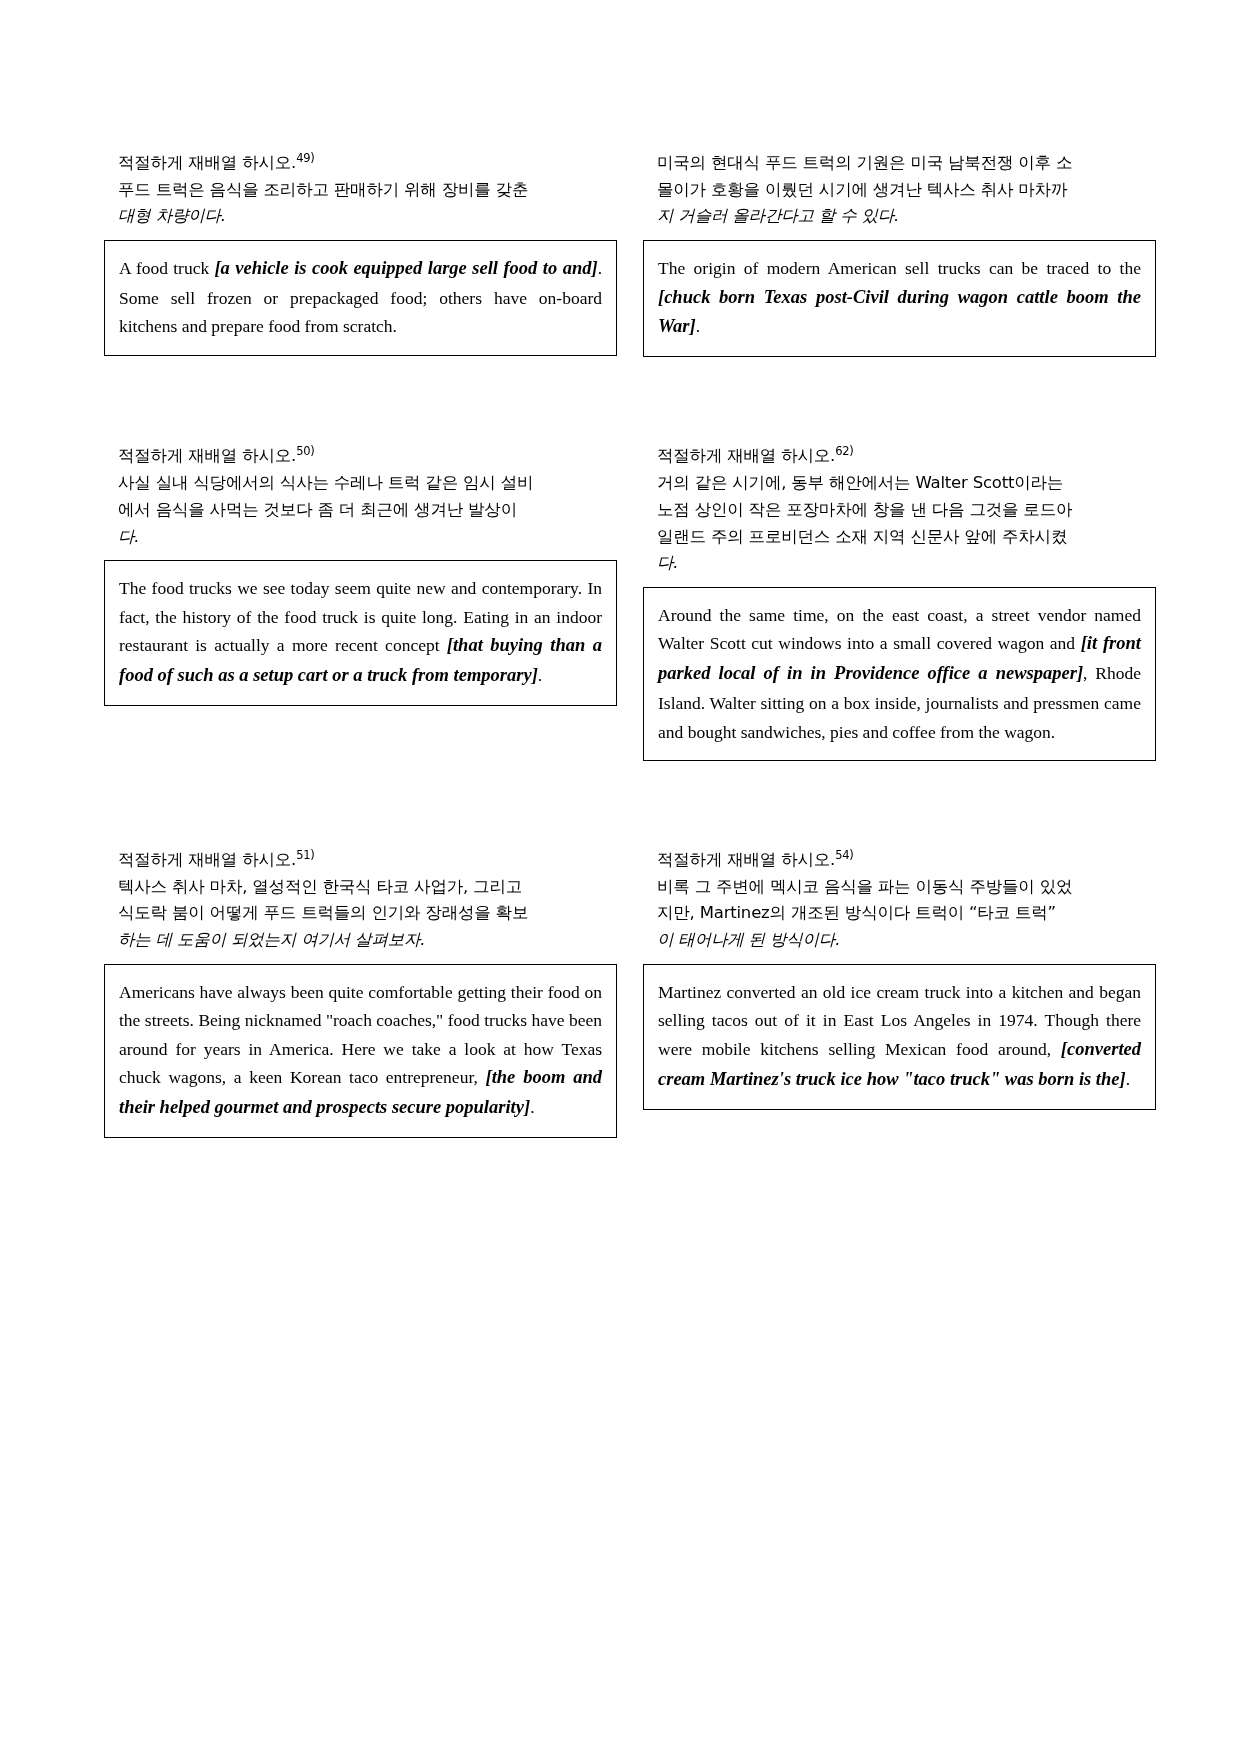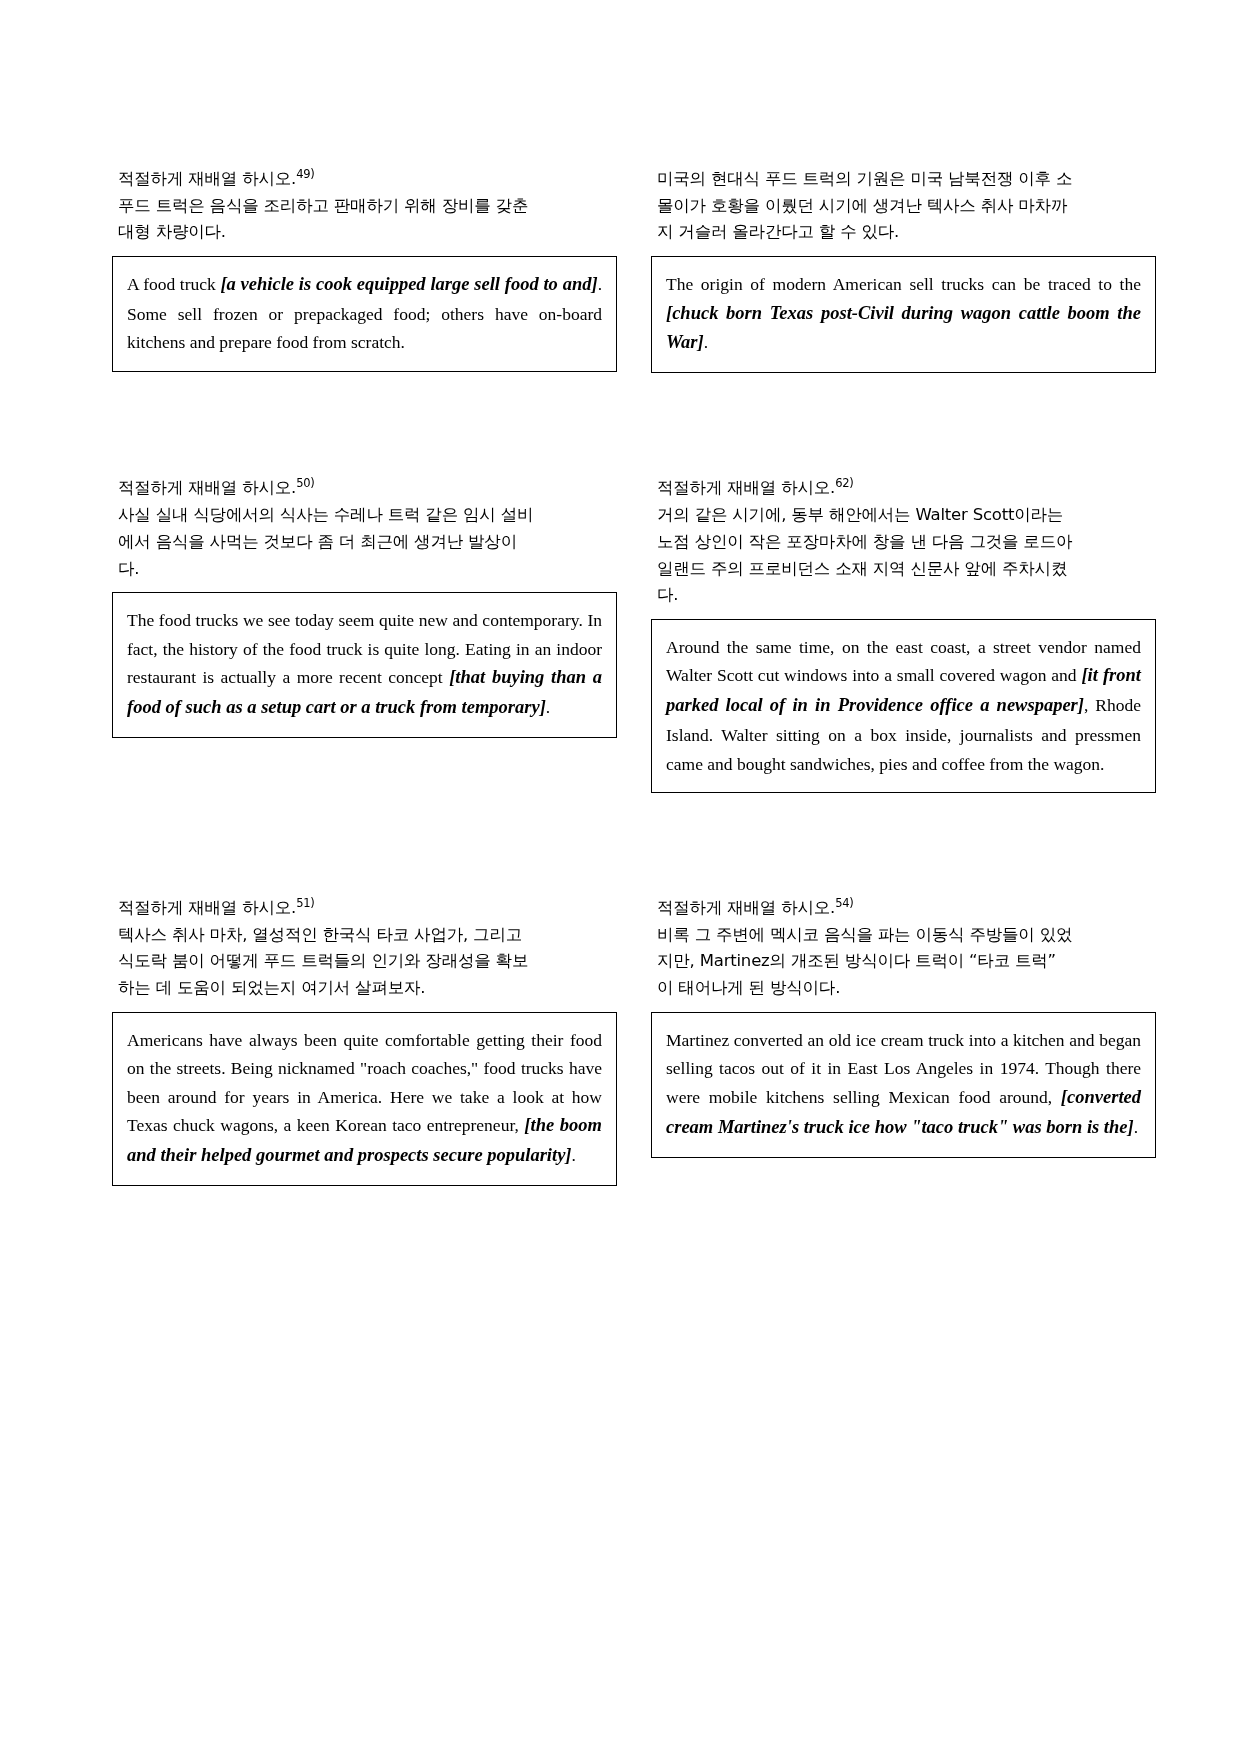--- a/index.html
+++ b/index.html
@@ -33,48 +33,49 @@
 
   .item {
     break-inside: avoid;
   }
 
   .prompt {
     font-family: "DejaVu Sans", sans-serif;
     font-size: 16.5px;
     line-height: 1.62;
     letter-spacing: -0.2px;
-    margin: 16px 0 10px 18px;
+    margin: 0 0 10px 18px;
     text-align: justify;
     text-justify: inter-character;
     word-break: break-all;
   }
   .prompt .instr {
     display: block;
     white-space: nowrap;
   }
   .prompt .sup {
     font-size: 11.5px;
     vertical-align: super;
     line-height: 0;
   }
   .prompt .ko {
     display: block;
     text-align: justify;
     text-justify: inter-character;
   }
   .prompt .ko-last {
     text-align: left;
+    font-style: italic;
   }
 
   .passage-box {
     border: 1.6px solid #000000;
     box-sizing: border-box;
     padding: 13px 14px 14px 14px;
-    margin-left: 12px;
+    margin-left: 4px;
   }
   .passage {
     font-family: "Liberation Serif", serif;
     font-size: 17.5px;
     line-height: 1.62;
     text-align: justify;
     text-justify: inter-word;
     margin: 0;
     hyphens: none;
   }

